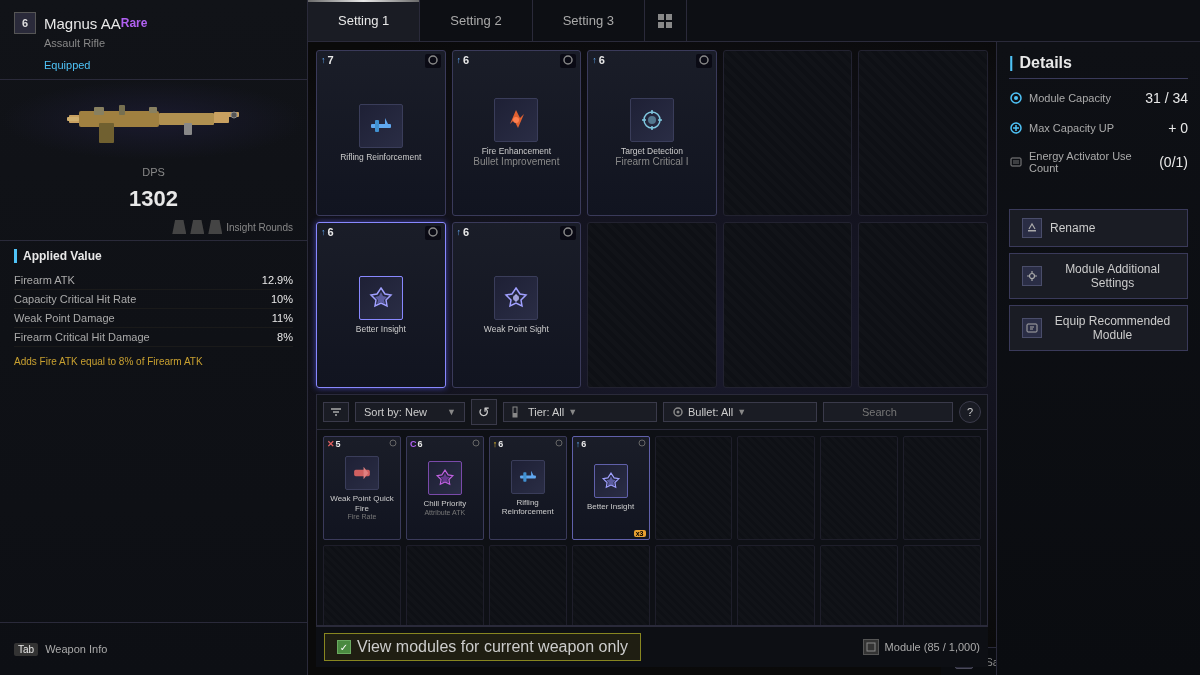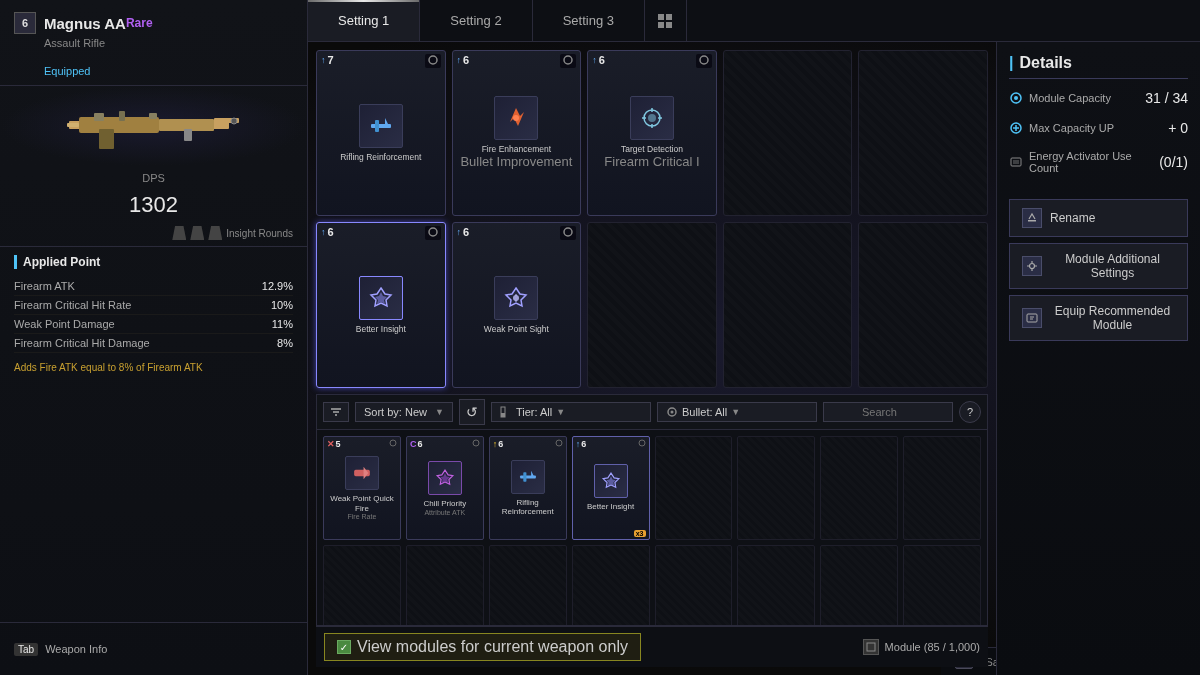--- a/index.html
+++ b/index.html
@@ -54,41 +54,41 @@
       background: #2a2a3a;
       border: 1px solid #555;
       font-size: 11px;
       font-weight: bold;
       color: #ddd;
       margin-right: 8px;
     }
 
     .weapon-name {
       font-size: 15px;
-      font-weight: bold;
+      font-weight: normal;
       color: #e8e8e8;
     }
 
     .weapon-type {
       font-size: 11px;
       color: #888;
       margin-left: 30px;
     }
 
     .weapon-rarity {
       float: right;
       font-size: 12px;
       color: #b060f0;
       font-weight: bold;
     }
 
     .weapon-equipped {
       color: #4fc3f7;
       font-size: 11px;
-      margin: 16px 0 0 30px;
+      margin: 10px 0 0 30px;
     }
 
     .weapon-image-area {
       height: 80px;
       display: flex;
       align-items: center;
       justify-content: center;
       padding: 8px;
       position: relative;
       overflow: hidden;
@@ -118,21 +118,21 @@
     }
 
     .dps-label {
       font-size: 11px;
       color: #888;
       text-transform: uppercase;
     }
 
     .dps-value {
       font-size: 22px;
-      font-weight: normal;
+      font-weight: bold;
       color: #e8e8e8;
     }
 
     .ammo-type {
       margin-left: auto;
       font-size: 10px;
       color: #888;
       display: flex;
       align-items: center;
       gap: 4px;
@@ -364,42 +364,42 @@
 
     .module-name {
       font-size: 8.5px;
       color: #ccc;
       text-align: center;
       line-height: 1.2;
       padding: 0 3px;
     }
 
     .module-subname {
-      font-size: 13px;
+      font-size: 10px;
       color: #888;
       text-align: center;
       line-height: 1.2;
       padding: 0 2px;
     }
 
     
     .inventory-toolbar {
       display: flex;
       align-items: center;
       background: #111318;
       border: 1px solid #2a2a3a;
       border-bottom: none;
       padding: 4px 6px;
       gap: 6px;
     }
 
     .sort-btn {
       display: flex;
       align-items: center;
-      gap: 8px;
+      gap: 20px;
       background: #1a1c24;
       border: 1px solid #3a3a4a;
       color: #ccc;
       font-size: 11px;
       padding: 3px 8px;
       cursor: pointer;
     }
 
     .filter-btn {
       display: flex;
@@ -657,21 +657,21 @@
       color: #aaa;
       flex: 1;
     }
 
     .detail-stat-value {
       font-size: 14px;
       color: #e8e8e8;
     }
 
     .details-actions {
-      margin-top: 14px;
+      margin-top: 24px;
       display: flex;
       flex-direction: column;
       gap: 6px;
     }
 
     .action-btn {
       display: flex;
       align-items: center;
       gap: 8px;
       background: #1a1c24;
@@ -765,28 +765,28 @@
       <span class="dps-value">1302</span>
       <div class="ammo-type">
         <div class="ammo-icon"></div>
         <div class="ammo-icon"></div>
         <div class="ammo-icon"></div>
         <span>Insight Rounds</span>
       </div>
     </div>
 
     <div class="applied-value-section">
-      <div class="section-title">Applied Point</div>
+      <div class="section-title">Applied Value</div>
       <div>
         <div class="stat-row">
           <span class="stat-name">Firearm ATK</span>
           <span class="stat-value">12.9%</span>
         </div>
         <div class="stat-row">
-          <span class="stat-name">Firearm Critical Hit Rate</span>
+          <span class="stat-name">Capacity Critical Hit Rate</span>
           <span class="stat-value">10%</span>
         </div>
         <div class="stat-row">
           <span class="stat-name">Weak Point Damage</span>
           <span class="stat-value">11%</span>
         </div>
         <div class="stat-row">
           <span class="stat-name">Firearm Critical Hit Damage</span>
           <span class="stat-value">8%</span>
         </div>

